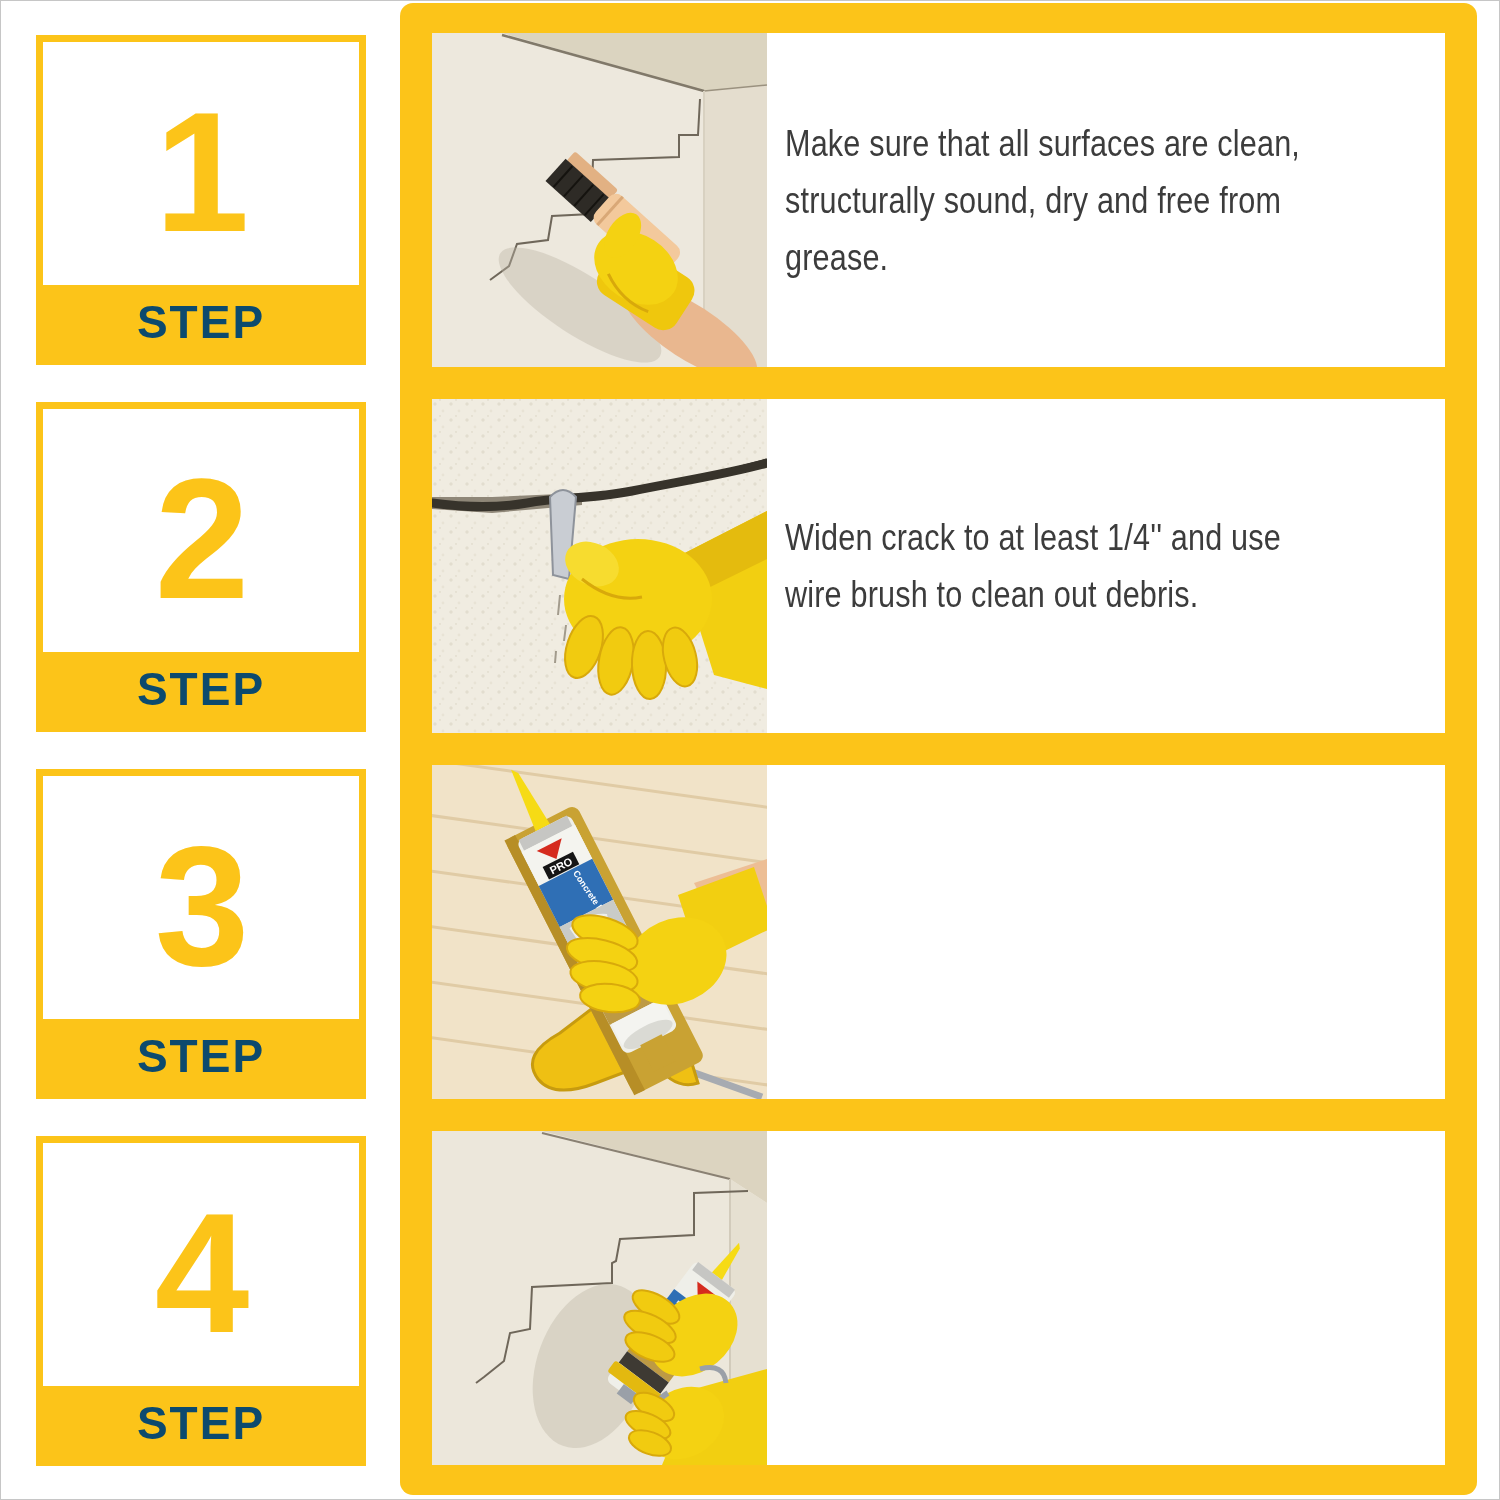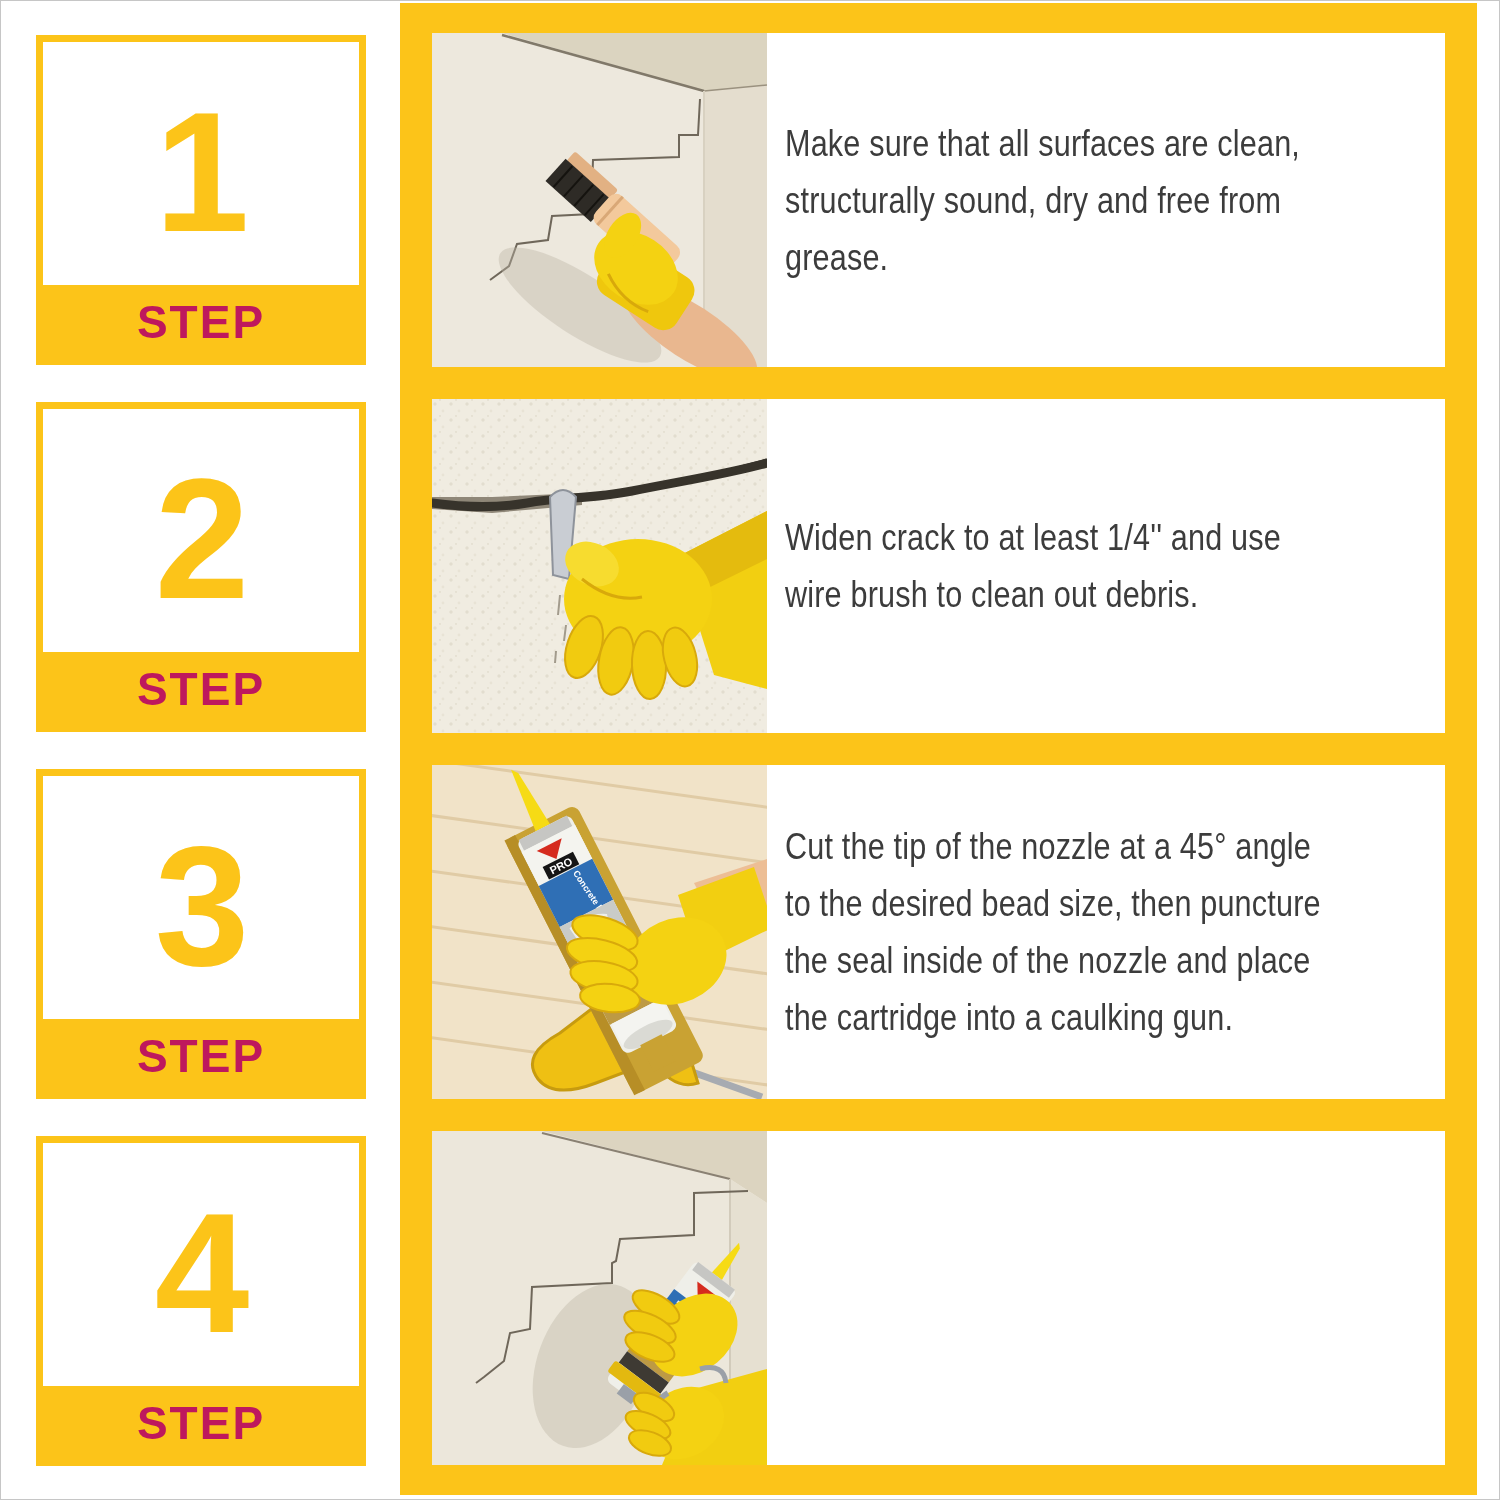--- a/index.html
+++ b/index.html
@@ -19,27 +19,27 @@
   }
   .step-num{
     font-size:170px;font-weight:700;color:#FCC419;line-height:1;
     letter-spacing:-2px;
   }
   .step-band{
     position:absolute;left:0;right:0;bottom:0;height:73px;background:#FCC419;
     display:flex;align-items:center;justify-content:center;
   }
   .step-band span{
-    font-size:46px;font-weight:700;color:#be185d;letter-spacing:2px;line-height:1;
+    font-size:46px;font-weight:700;color:#0c4a6e;letter-spacing:2px;line-height:1;
   }
   
   .panel{
     position:absolute;left:400px;top:3px;width:1077px;height:1492px;
     background:#FCC419;box-sizing:border-box;
-    padding:30px 32px;display:flex;flex-direction:column;gap:32px;
+    padding:30px 32px;display:flex;flex-direction:column;gap:32px;border-radius:13px;
   }
   .row{flex:1;background:#ffffff;display:flex;min-height:0;}
   .illus{width:335px;flex:none;height:100%;}
   .illus svg{display:block;width:100%;height:100%;}
   .caption{
     flex:1;display:flex;flex-direction:column;justify-content:center;
     padding-left:18px;padding-right:10px;overflow:hidden;
   }
   .cap-lines{transform:scaleX(0.85);transform-origin:0 50%;}
   .cap-line{
@@ -213,28 +213,20 @@
           </g>
           <ellipse cx="244" cy="196" rx="52" ry="42" fill="#F4D212" transform="rotate(-24 244 196)"></ellipse>
           <g fill="#F4D212" stroke="#D8A90B" stroke-width="2">
             <ellipse cx="173" cy="168" rx="34" ry="15" transform="rotate(18 173 168)"></ellipse>
             <ellipse cx="170" cy="190" rx="36" ry="15" transform="rotate(14 170 190)"></ellipse>
             <ellipse cx="172" cy="212" rx="34" ry="15" transform="rotate(10 172 212)"></ellipse>
             <ellipse cx="178" cy="233" rx="30" ry="14" transform="rotate(6 178 233)"></ellipse>
           </g>
         </svg>
       </div>
-      <div class="caption">
-        <div class="cap-lines">
-          <div class="cap-line">Cut the tip of the nozzle at a 45° angle</div>
-          <div class="cap-line">to the desired bead size, then puncture</div>
-          <div class="cap-line">the seal inside of the nozzle and place</div>
-          <div class="cap-line">the cartridge into a caulking gun.</div>
-        </div>
-      </div>
     </div>
 
     <div class="row">
       <div class="illus">
         <svg viewBox="0 0 335 334">
           <rect width="335" height="334" fill="#ECE7DB"></rect>
           <polygon points="110,0 335,0 335,72 298,48" fill="#DCD4C0"></polygon>
           <line x1="110" y1="2" x2="298" y2="48" stroke="#8A8173" stroke-width="2"></line>
           <polygon points="298,48 335,72 335,334 298,334" fill="#E6E0D1"></polygon>
           <line x1="298" y1="48" x2="298" y2="334" stroke="#D2CBBB" stroke-width="2"></line>

